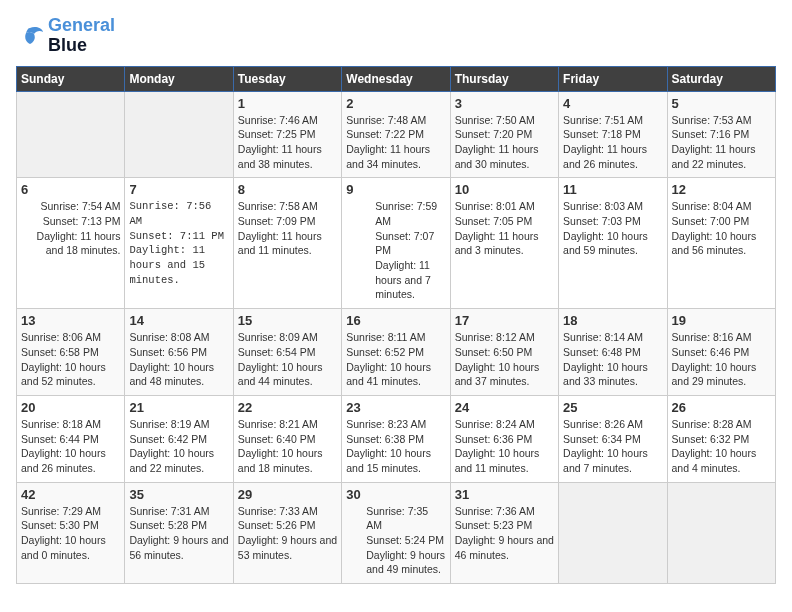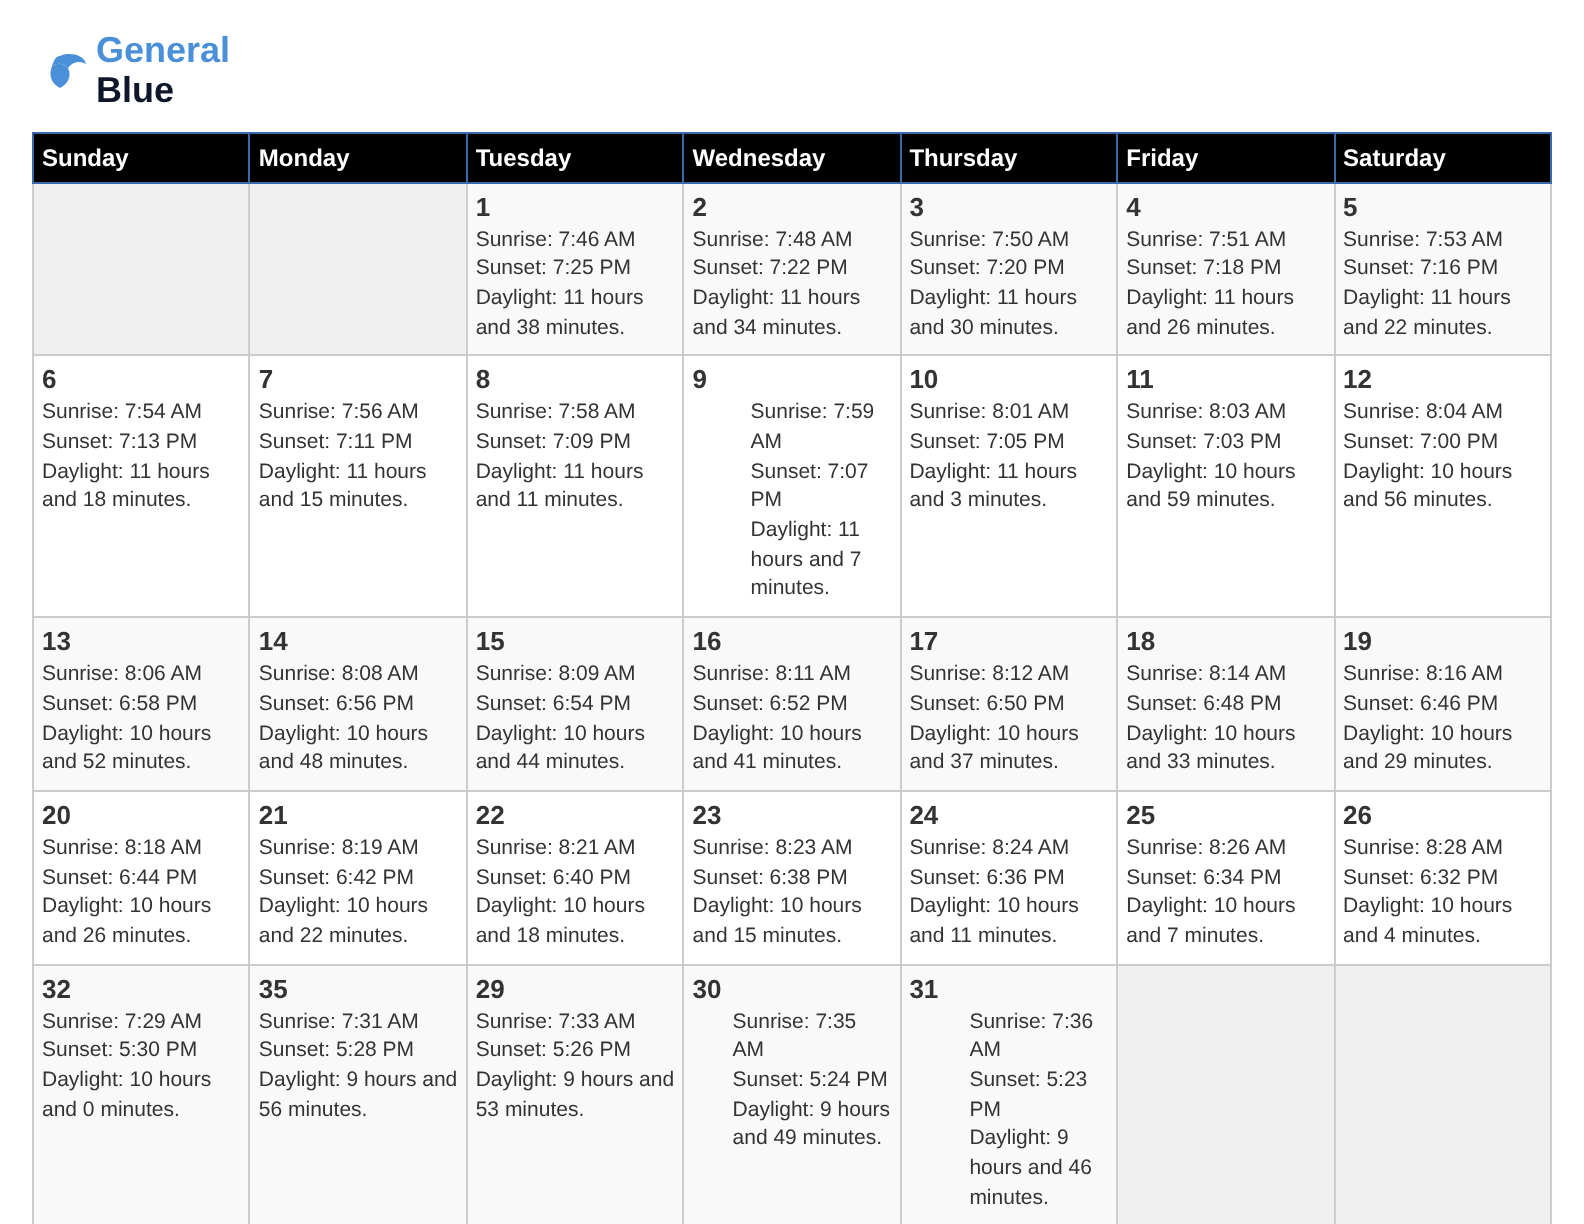--- a/index.html
+++ b/index.html
@@ -46,21 +46,21 @@
     .location {
       font-size: 14px;
       color: #555;
     }
     table {
       width: 100%;
       border-collapse: collapse;
       font-size: 11px;
     }
     thead tr th {
-      background-color: #000000;
+      background-color: #404040;
       color: #fff;
       padding: 5px 4px;
       text-align: left;
       font-size: 12px;
       font-weight: bold;
       border: 1px solid #3a6aaa;
     }
     tbody tr td {
       border: 1px solid #ccc;
       vertical-align: top;
@@ -151,27 +151,27 @@
         <td>
           <span class="day-number">5</span>
           <div class="day-info" style="white-space: pre-line;">Sunrise: 7:53 AM
 Sunset: 7:16 PM
 Daylight: 11 hours and 22 minutes.</div>
         </td>
       </tr>
       <tr>
         <td>
           <span class="day-number">6</span>
-          <div class="day-info" style="white-space: pre-line;">Sunrise: 7:54 AM
+          <div class="day-info" style="white-space: pre-line; text-align: right;">Sunrise: 7:54 AM
 Sunset: 7:13 PM
 Daylight: 11 hours and 18 minutes.</div>
         </td>
         <td>
           <span class="day-number">7</span>
-          <div class="day-info" style="white-space: pre-line;">Sunrise: 7:56 AM
+          <div class="day-info" style="white-space: pre-line; font-family: Liberation Mono, monospace;">Sunrise: 7:56 AM
 Sunset: 7:11 PM
 Daylight: 11 hours and 15 minutes.</div>
         </td>
         <td>
           <span class="day-number">8</span>
           <div class="day-info" style="white-space: pre-line;">Sunrise: 7:58 AM
 Sunset: 7:09 PM
 Daylight: 11 hours and 11 minutes.</div>
         </td>
         <td>
@@ -282,21 +282,21 @@
         </td>
         <td>
           <span class="day-number">26</span>
           <div class="day-info" style="white-space: pre-line;">Sunrise: 8:28 AM
 Sunset: 6:32 PM
 Daylight: 10 hours and 4 minutes.</div>
         </td>
       </tr>
       <tr>
         <td>
-          <span class="day-number">32</span>
+          <span class="day-number">42</span>
           <div class="day-info" style="white-space: pre-line;">Sunrise: 7:29 AM
 Sunset: 5:30 PM
 Daylight: 10 hours and 0 minutes.</div>
         </td>
         <td>
           <span class="day-number">35</span>
           <div class="day-info" style="white-space: pre-line;">Sunrise: 7:31 AM
 Sunset: 5:28 PM
 Daylight: 9 hours and 56 minutes.</div>
         </td>
@@ -307,21 +307,21 @@
 Daylight: 9 hours and 53 minutes.</div>
         </td>
         <td>
           <span class="day-number">30</span>
           <div class="day-info" style="white-space: pre-line; margin-left: 20px;">Sunrise: 7:35 AM
 Sunset: 5:24 PM
 Daylight: 9 hours and 49 minutes.</div>
         </td>
         <td>
           <span class="day-number">31</span>
-          <div class="day-info" style="white-space: pre-line; margin-left: 30px;">Sunrise: 7:36 AM
+          <div class="day-info" style="white-space: pre-line;">Sunrise: 7:36 AM
 Sunset: 5:23 PM
 Daylight: 9 hours and 46 minutes.</div>
         </td>
         <td class="empty-cell"></td>
         <td class="empty-cell"></td>
       </tr>
     </tbody>
 </table>
 
 </body></html>

